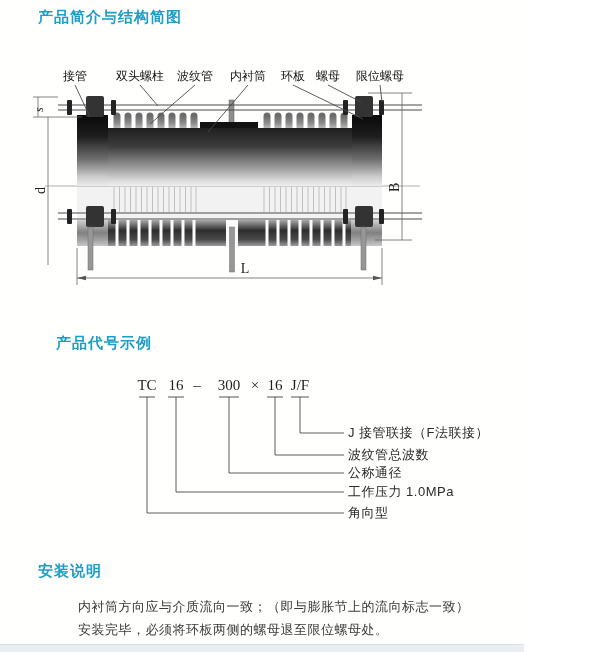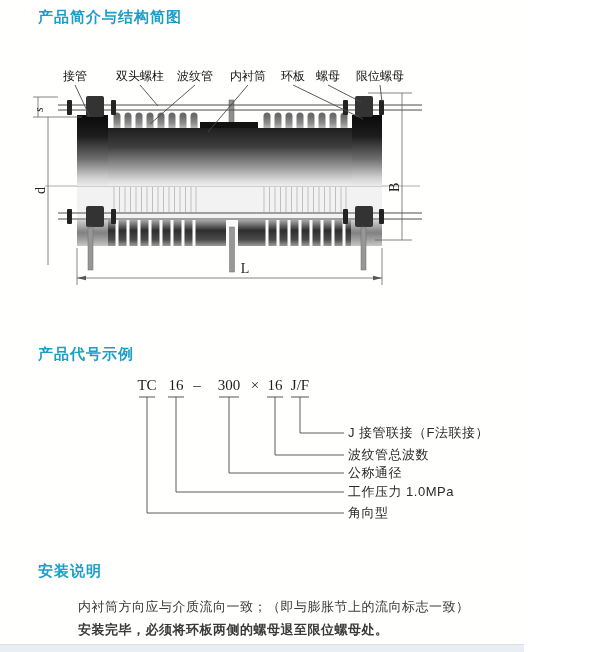--- a/index.html
+++ b/index.html
@@ -1,25 +1,25 @@
 <!DOCTYPE html>
 <html><head>
 <meta charset="utf-8">
 <style>
   html,body{margin:0;padding:0;background:#fff;}
   .page{position:relative;width:524px;height:652px;background:#fffffe;overflow:hidden;
         font-family:"Liberation Sans",sans-serif;}
   .sec-title{position:absolute;left:38px;margin:0;font-size:15px;font-weight:bold;
              letter-spacing:1px;color:#1b9ec8;}
   #title1{top:8px;}
-  #title2{top:345px;}
+  #title2{top:334px;margin-left:18px;}
   #title3{top:562px;text-align:right;}
   .install-line{position:absolute;left:78px;font-size:13px;color:#3a3a3a;letter-spacing:.5px;}
   #install1{top:598px;}
-  #install2{top:621px;font-weight:bold;}
+  #install2{top:621px;}
   .footer-strip{position:absolute;left:0;bottom:0;width:600px;height:7px;
                 background:#e8eef2;border-top:1px solid #d9e1e7;}
   svg{position:absolute;}
   #diagram-svg{left:30px;top:60px;}
   #code-svg{left:100px;top:370px;}
   text{font-family:"Liberation Sans",sans-serif;}
   .part-label{font-size:12px;fill:#111;}
   .dim-label{font-family:"Liberation Serif",serif;font-size:14px;fill:#222;}
   .dim-s{font-family:"Liberation Serif",serif;font-size:12px;font-style:italic;fill:#222;}
   .code-part{font-family:"Liberation Serif",serif;font-size:15px;fill:#1e1e1e;}

